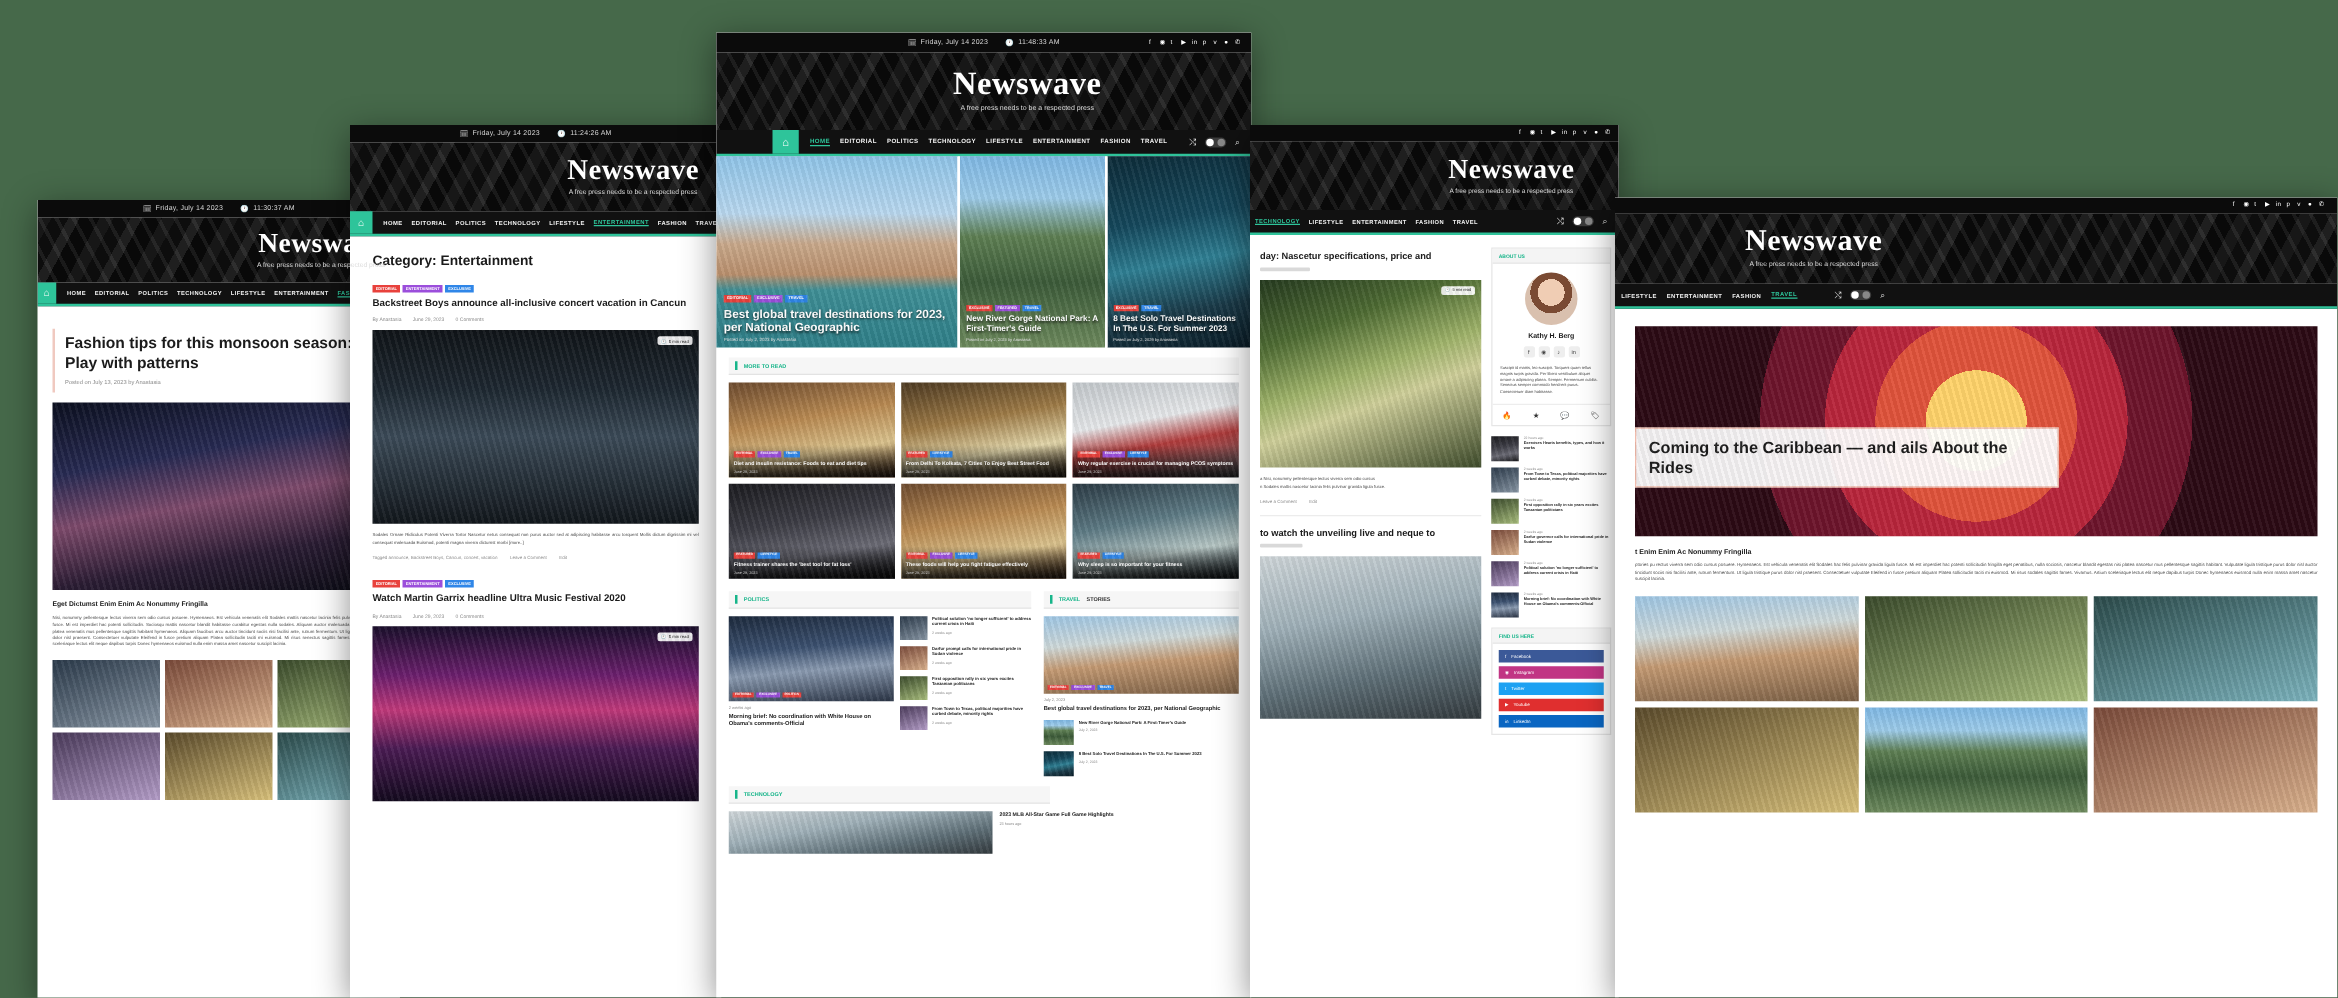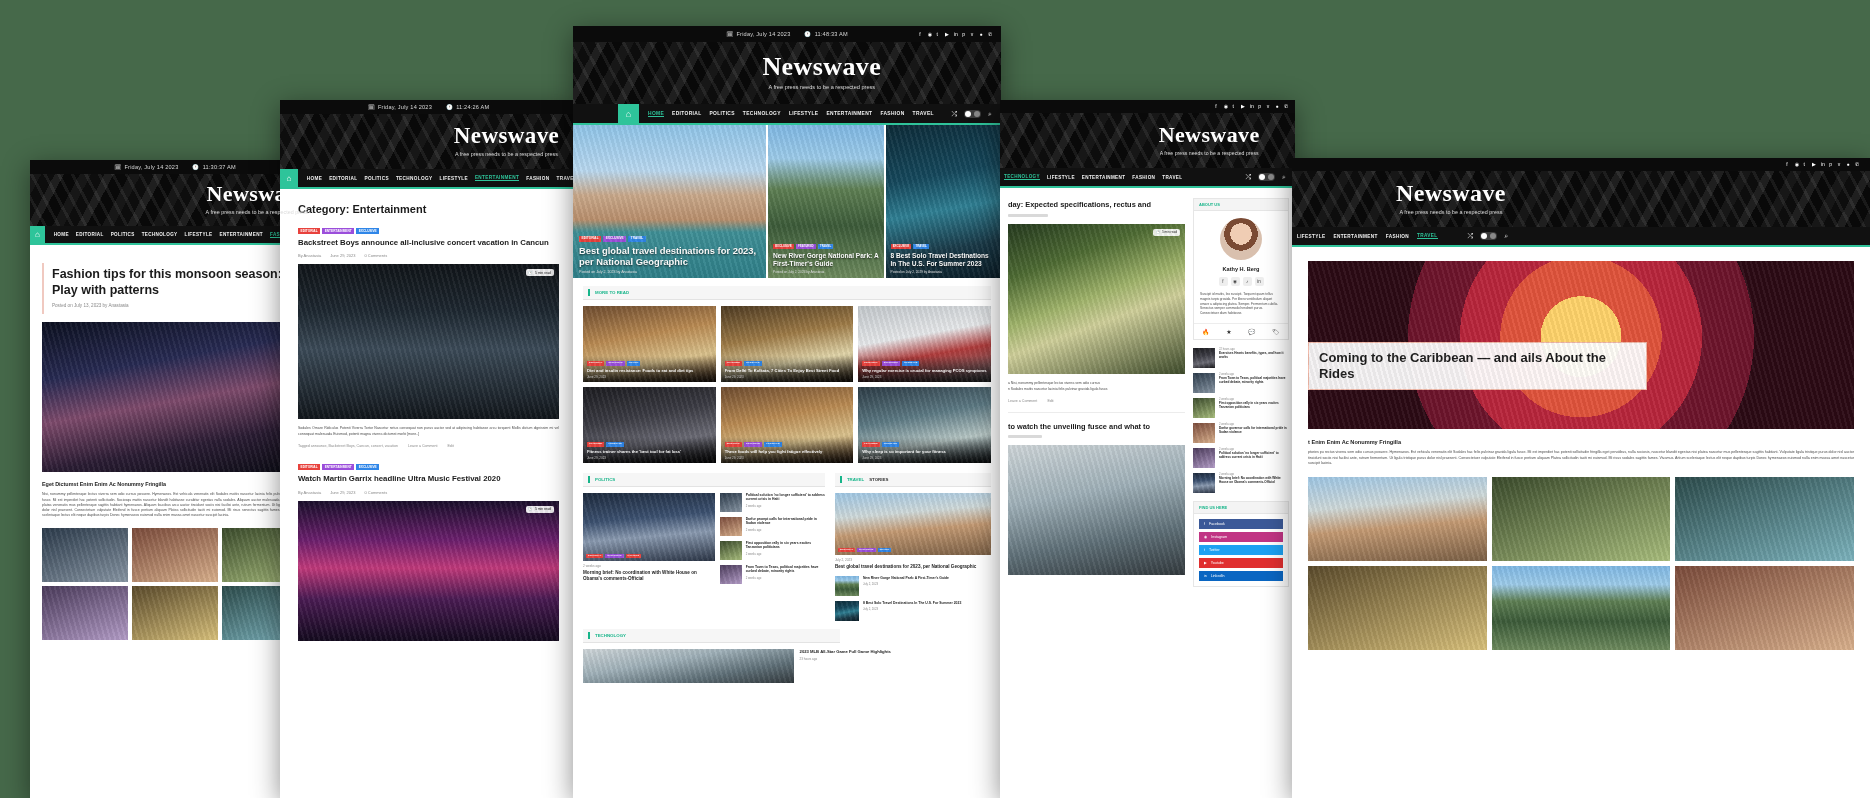--- a/index.html
+++ b/index.html
@@ -573,38 +573,38 @@
       <div class="navtools" style="font-size:7px;">
         <span>⤭</span>
         <span class="switch"></span>
         <span>⌕</span>
       </div>
     </div>
 
     <div style="display:flex;">
 
       <div style="flex:1;padding:12px 8px 0 8px;">
-        <div class="h-article" style="font-size:7.4px;line-height:1.3;">day: Expected specifications, rectus and</div>
+        <div class="h-article" style="font-size:7.4px;line-height:1.3;">day: Nascetur specifications, price and</div>
         <div class="meta" style="font-size:3.6px;margin-top:4px;">
           <span class="fakeline" style="width:40px;height:3px;display:inline-block;"></span>
         </div>
         <div class="ph ph-girl" style="height:150px;margin-top:6px;position:relative;">
           <div class="readpill" style="right:5px;top:5px;font-size:3.2px;padding:1.5px 3px;">
             <span>🕐</span>
             <span>5 min read</span>
           </div>
         </div>
         <div class="txt" style="font-size:3.4px;margin-top:7px;">a Nisi, nonummy pellentesque lectus viverra sem odio cursus</div>
         <div class="txt" style="font-size:3.4px;margin-top:2px;">n Sodales mattis nascetur lacinia felis pulvinar gravida ligula fusce.</div>
         <div class="meta" style="display:flex;gap:10px;font-size:3.6px;margin-top:8px;">
           <span>Leave a Comment</span>
           <span>Edit</span>
         </div>
         <div style="border-top:1px solid #ececec;margin-top:9px;"></div>
-        <div class="h-article" style="font-size:7.4px;line-height:1.3;margin-top:9px;">to watch the unveiling fusce and what to</div>
+        <div class="h-article" style="font-size:7.4px;line-height:1.3;margin-top:9px;">to watch the unveiling live and neque to</div>
         <div class="meta" style="font-size:3.6px;margin-top:4px;">
           <span class="fakeline" style="width:34px;height:3px;display:inline-block;"></span>
         </div>
         <div class="ph ph-phone" style="height:130px;margin-top:6px;"></div>
       </div>
 
       <div style="flex:0 0 102px;padding:10px 6px 0 0;">
         <div class="sidebar-card">
           <div class="sb-title" style="font-size:4px;padding:3px 5px;">ABOUT US</div>
           <div style="padding:7px 6px 7px;text-align:center;">

